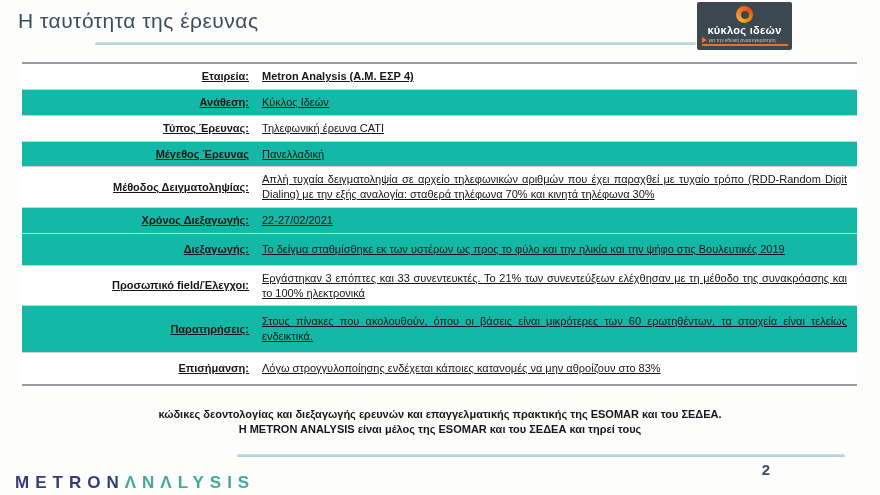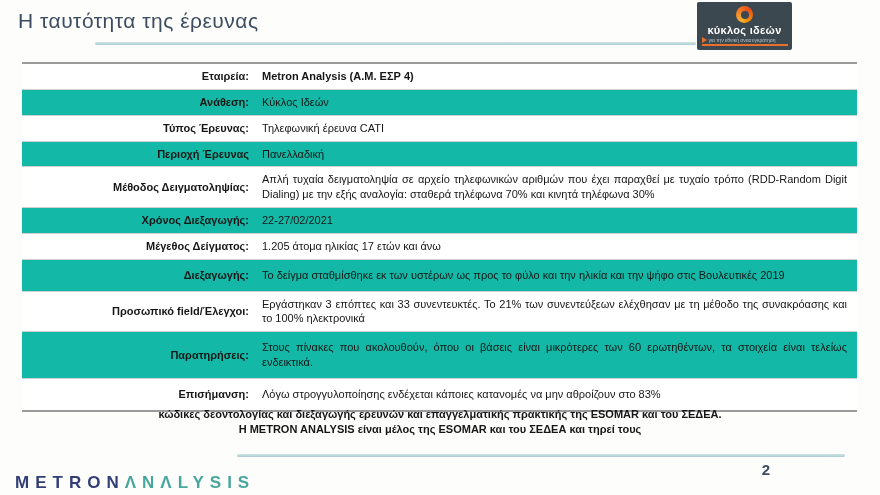--- a/index.html
+++ b/index.html
@@ -27,21 +27,21 @@
     border-bottom:3px solid transparent; border-left:5px solid #e8702a; }
   .logo-tagline span { font-size:5px; color:#b9c2c6; white-space:nowrap; }
 
   
   .id-table { position:absolute; left:22px; top:62px; width:835px;
     border-collapse:collapse; font-size:11px; color:#161616;
     border-top:2px solid #9c9c9c; border-bottom:2px solid #9c9c9c; }
   .id-table tr { border-bottom:1px solid #cfcfcf; background:#ffffff; }
   .id-table tr:last-child { border-bottom:none; }
   .id-table tr.stripe { background:#14b8a6; }
-  .id-table td { vertical-align:middle; padding:5px 0; line-height:1.35; }
+  .id-table td { vertical-align:middle; padding:5px 0; line-height:1.35;text-decoration:underline; }
   .id-table td.lbl { width:240px; text-align:right; font-weight:bold;
     padding-right:13px; white-space:nowrap; }
   .id-table td.val { text-align:justify; padding-right:10px; }
   .id-table td.val.bold { font-weight:bold; }
   .id-table tr.pad td { padding:8px 0; }
   .id-table tr.pad td.lbl { padding-right:13px; }
   .id-table tr.pad td.val { padding-right:10px; }
 
   
   .esomar-note { position:absolute; left:60px; top:407px; width:760px;
@@ -85,38 +85,34 @@
       <td class="lbl">Ανάθεση:</td>
       <td class="val">Κύκλος Ιδεών</td>
     </tr>
 
     <tr>
       <td class="lbl">Τύπος Έρευνας:</td>
       <td class="val">Τηλεφωνική έρευνα CATI</td>
     </tr>
 
     <tr class="stripe">
-      <td class="lbl">Περιοχή Έρευνας</td>
+      <td class="lbl">Μέγεθος Έρευνας</td>
       <td class="val">Πανελλαδική</td>
     </tr>
 
     <tr>
       <td class="lbl">Μέθοδος Δειγματοληψίας:</td>
       <td class="val">Απλή τυχαία δειγματοληψία σε αρχείο τηλεφωνικών αριθμών που έχει παραχθεί με τυχαίο τρόπο (RDD-Random Digit Dialing) με την εξής αναλογία: σταθερά τηλέφωνα 70% και κινητά τηλέφωνα 30%</td>
     </tr>
 
     <tr class="stripe">
       <td class="lbl">Χρόνος Διεξαγωγής:</td>
       <td class="val">22-27/02/2021</td>
     </tr>
 
-    <tr>
-      <td class="lbl">Μέγεθος Δείγματος:</td>
-      <td class="val">1.205 άτομα ηλικίας 17 ετών και άνω</td>
-    </tr>
 
     <tr class="stripe pad">
       <td class="lbl">Διεξαγωγής:</td>
       <td class="val">Το δείγμα σταθμίσθηκε εκ των υστέρων ως προς το φύλο και την ηλικία και την ψήφο στις Βουλευτικές 2019</td>
     </tr>
 
     <tr>
       <td class="lbl">Προσωπικό field/Έλεγχοι:</td>
       <td class="val">Εργάστηκαν 3 επόπτες και 33 συνεντευκτές. Το 21% των συνεντεύξεων ελέχθησαν με τη μέθοδο της συνακρόασης και το 100% ηλεκτρονικά</td>
     </tr>

